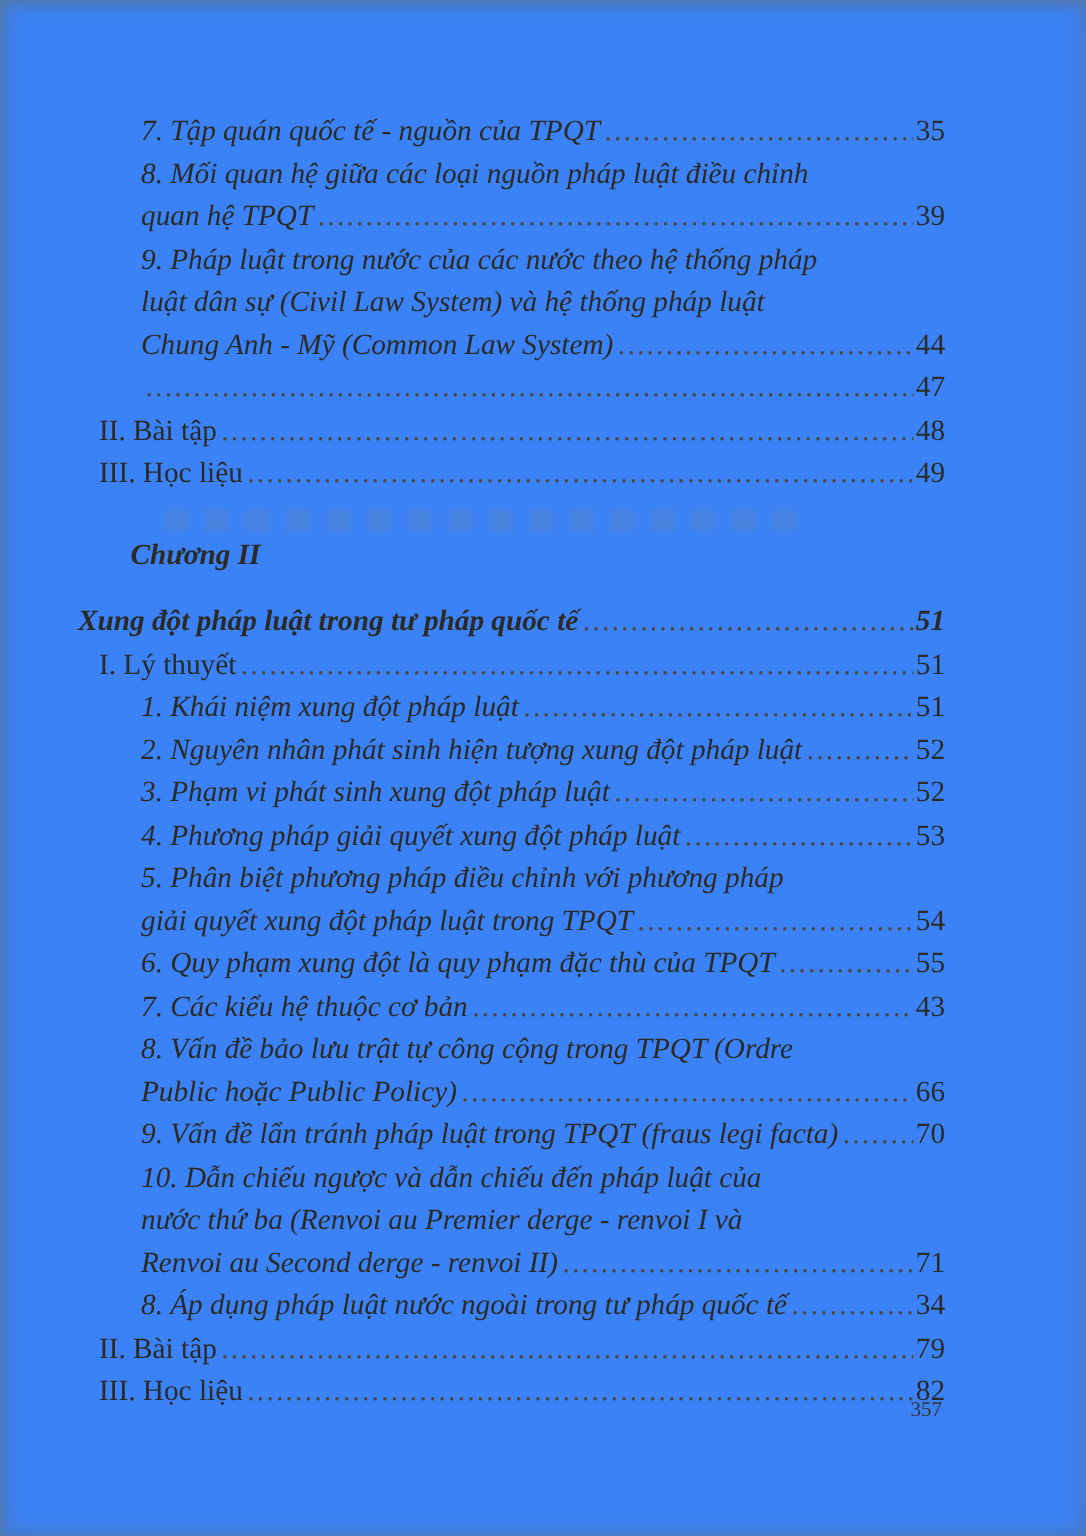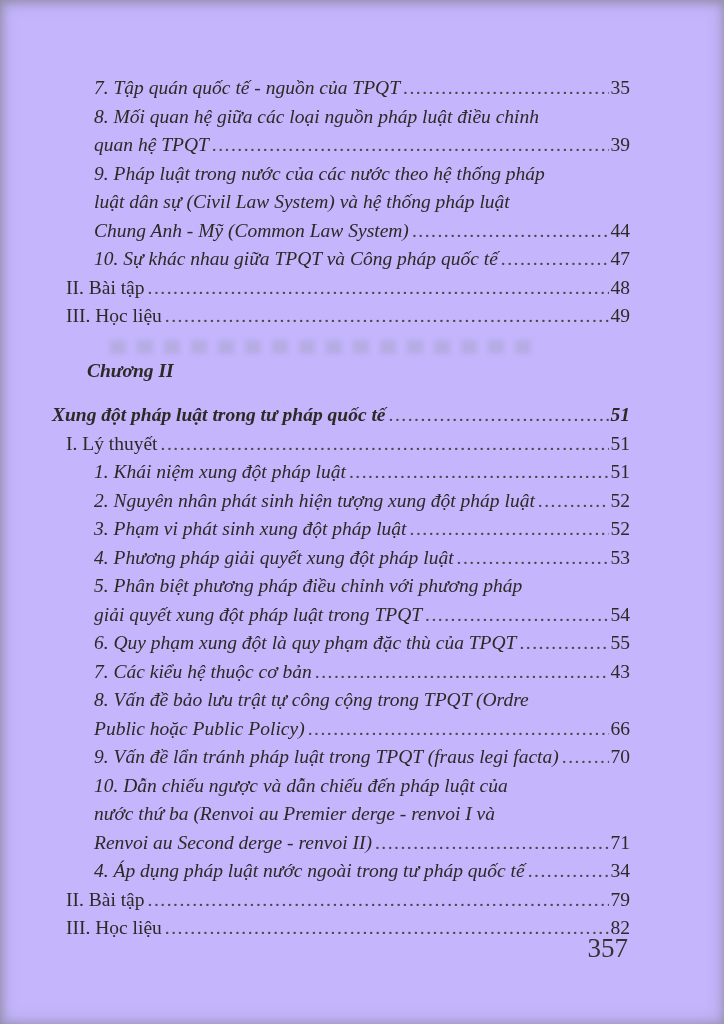--- a/index.html
+++ b/index.html
@@ -4,21 +4,21 @@
 <style>
   * { margin: 0; padding: 0; box-sizing: border-box; }
   body {
     width: 724px; height: 1024px;
     font-family: "Liberation Serif", "DejaVu Serif", serif;
     background: #d8d7d2;
   }
   .page {
     position: relative;
     width: 724px; height: 1024px;
-    background: #c4b5fd;
+    background: #3b82f6;
     overflow: hidden;
     box-shadow: inset 0 0 18px rgba(108,110,102,0.38),
                 inset 0 3px 8px rgba(108,110,102,0.28),
                 inset 3px 0 8px rgba(108,110,102,0.18);
   }
   .toc {
     position: absolute;
     top: 74px; left: 52px; right: 94px;
     font-size: 19.5px;
     line-height: 28.5px;
@@ -51,21 +51,21 @@
     position: absolute;
     top: 340px; left: 110px;
     width: 430px; height: 14px;
     opacity: 0.20;
     filter: blur(2.5px);
     background: repeating-linear-gradient(90deg, #7e8c80 0 16px, transparent 16px 27px);
   }
   .footer {
     position: absolute;
     top: 933px; right: 96px;
-    font-size: 27px;
+    font-size: 14px;
     color: #35332d;
   }
 </style>
 </head>
 <body>
 
 <div class="page">
   <div class="toc">
 
     <div class="entry e-item">
@@ -90,21 +90,20 @@
       <div class="line">luật dân sự (Civil Law System) và hệ thống pháp luật</div>
       <div class="line last">
         <span class="t">Chung Anh - Mỹ (Common Law System)</span>
         <span class="dots"></span>
         <span class="pg">44</span>
       </div>
     </div>
 
     <div class="entry e-item">
       <div class="line last">
-        <span class="t">10. Sự khác nhau giữa TPQT và Công pháp quốc tế</span>
         <span class="dots"></span>
         <span class="pg">47</span>
       </div>
     </div>
 
     <div class="entry e-roman">
       <div class="line last">
         <span class="t">II. Bài tập</span>
         <span class="dots"></span>
         <span class="pg">48</span>
@@ -218,21 +217,21 @@
       <div class="line">nước thứ ba (Renvoi au Premier derge - renvoi I và</div>
       <div class="line last">
         <span class="t">Renvoi au Second derge - renvoi II)</span>
         <span class="dots"></span>
         <span class="pg">71</span>
       </div>
     </div>
 
     <div class="entry e-item">
       <div class="line last">
-        <span class="t">4. Áp dụng pháp luật nước ngoài trong tư pháp quốc tế</span>
+        <span class="t">8. Áp dụng pháp luật nước ngoài trong tư pháp quốc tế</span>
         <span class="dots"></span>
         <span class="pg">34</span>
       </div>
     </div>
 
     <div class="entry e-roman">
       <div class="line last">
         <span class="t">II. Bài tập</span>
         <span class="dots"></span>
         <span class="pg">79</span>

